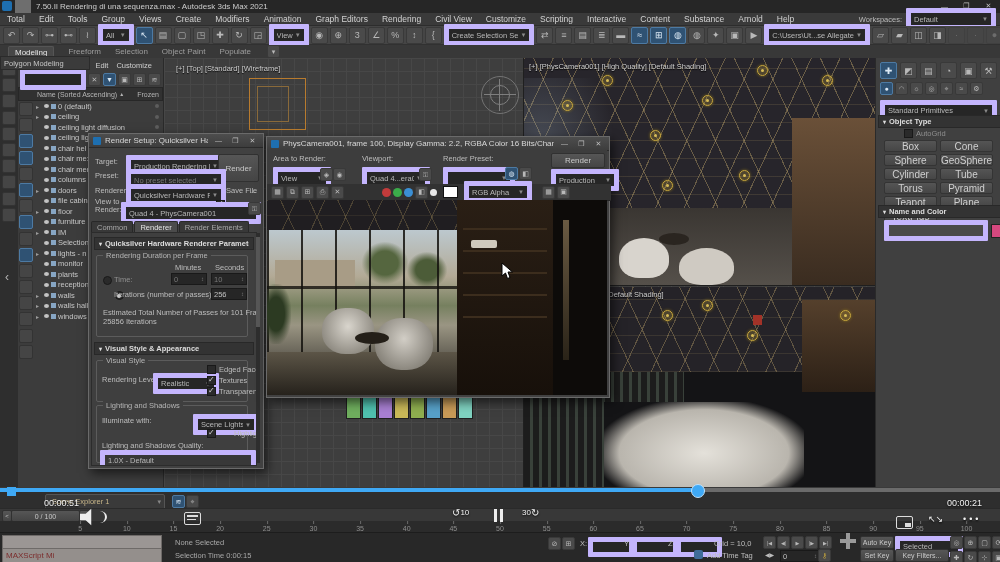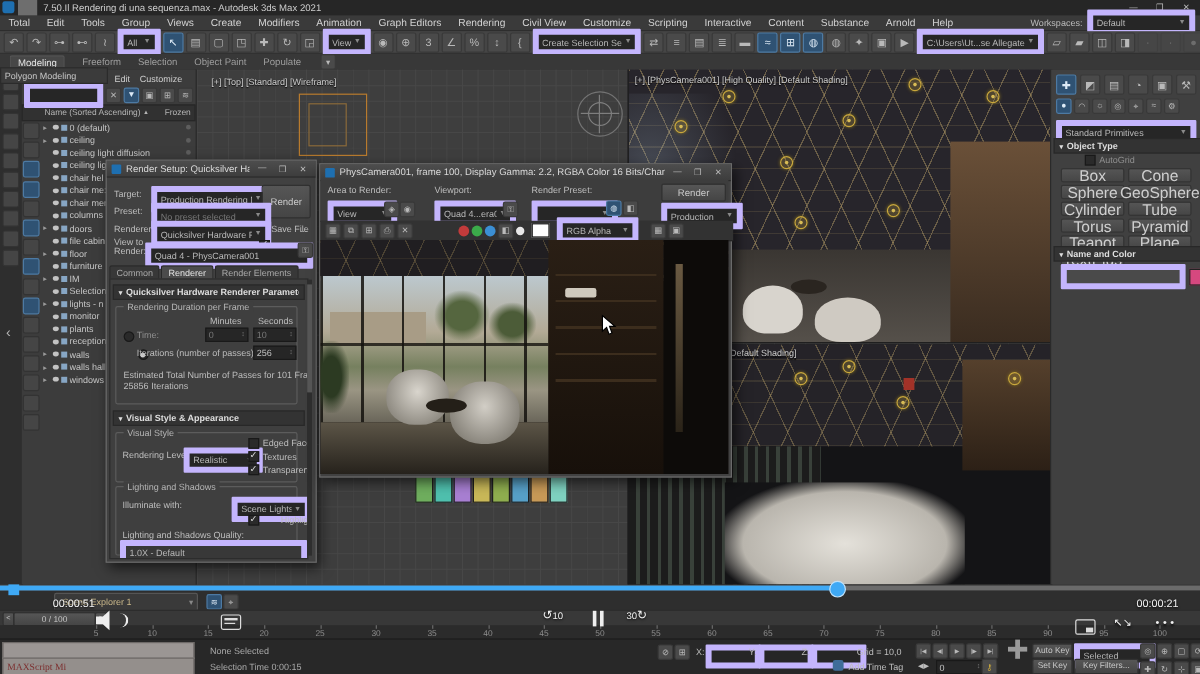--- a/index.html
+++ b/index.html
@@ -37,21 +37,21 @@
   .spin{background:#262626;border:1px solid #191919;color:#c0c0c0;font-size:7.5px;display:flex;align-items:center;padding:0 2px;height:10px}
   .spin::after{content:"↕";font-size:6px;color:#777;margin-left:auto}
   .menu-it{padding:0 7px;font-size:8.5px;color:#d2d2d2;white-space:nowrap}
   .serow{display:flex;align-items:center;height:10.5px;padding-left:2px;gap:2px;font-size:7.5px;color:#c6c6c6;white-space:nowrap}
   .exp{width:6px;color:#9a9a9a;font-size:6px;flex:none}
   .eye{width:5px;height:4px;background:#c3c3c3;border-radius:50%;flex:none}
   .lay{width:5px;height:5px;background:#87a6c4;flex:none}
   .frz{margin-left:auto;margin-right:4px;width:4px;height:4px;border-radius:50%;background:#5d5d5d;flex:none}
   .sideic{width:12px;height:12px;background:#454545;border:1px solid #333;border-radius:2px;margin-bottom:2.2px}
   .sideic.a{background:#2f5273;border-color:#4d7aa3}
-  .objbtn{height:10px;display:flex;align-items:center;justify-content:center;background:linear-gradient(#555,#464646);border:1px solid #343434;border-radius:2px;font-size:13px;color:#cfcfcf}
+  .objbtn{height:10px;display:flex;align-items:center;justify-content:center;background:linear-gradient(#555,#464646);border:1px solid #343434;border-radius:2px;font-size:10px;color:#cfcfcf}
   .tick{position:absolute;top:4px;transform:translateX(-50%);font-size:7px;color:#8e8e8e}
   .tick::before{content:"";position:absolute;left:50%;top:-4px;width:1px;height:3px;background:#6a6a6a}
   .ovl{color:#f2f2f2;text-shadow:0 1px 2px rgba(0,0,0,.9)}
 </style>
 </head>
 <body>
 
 <div id="app">
 
   <div class="abs flex" style="left:0;top:0;width:1000px;height:13px;background:#262626;">
@@ -789,21 +789,21 @@
   <div class="abs ovl flex" style="left:522px;top:507px;z-index:10;font-size:10px"><span style="font-size:8px">30</span>↻</div>
   <div class="abs" style="left:896px;top:516px;width:15px;height:11px;border:1.5px solid #ddd;border-radius:2px;z-index:10">
     <div style="position:absolute;right:1px;bottom:1px;width:6px;height:4px;background:#ddd"></div>
   </div>
   <span class="abs ovl" style="left:928px;top:514px;font-size:9px;z-index:10">↖↘</span>
   <span class="abs ovl" style="left:963px;top:514px;font-size:9px;letter-spacing:3px;z-index:10">•••</span>
 
   <div class="abs" style="left:0;top:532px;width:1000px;height:30px;background:#282828;border-top:1px solid #1d1d1d">
     <div class="abs" style="left:2px;top:2px;width:158px;height:12px;background:#9b9694;border:1px solid #6e6a68"></div>
     <div class="abs flex" style="left:2px;top:15px;width:158px;height:13px;background:#948f8c;border:1px solid #6e6a68">
-      <span style="font-family:Liberation Serif, serif;font-size:8px;color:#7c2d2d;padding-left:3px">MAXScript Mi</span>
+      <span style="font-family:Liberation Sans, sans-serif;font-size:8px;color:#7c2d2d;padding-left:3px">MAXScript Mi</span>
     </div>
     <span class="abs lbl" style="left:175px;top:5px;color:#a8a8a8">None Selected</span>
     <span class="abs lbl" style="left:175px;top:18px;color:#a8a8a8">Selection Time  0:00:15</span>
     <span class="abs i sm" style="left:548px;top:4px">⊘</span>
     <span class="abs i sm" style="left:562px;top:4px">⊞</span>
     <span class="abs lbl" style="left:580px;top:6px">X:</span>
     <div class="abs dd" style="left:588px;top:4px;width:30px;height:10px">
         <span class="v"></span>
       </div>
     <span class="abs lbl" style="left:624px;top:6px">Y:</span>

